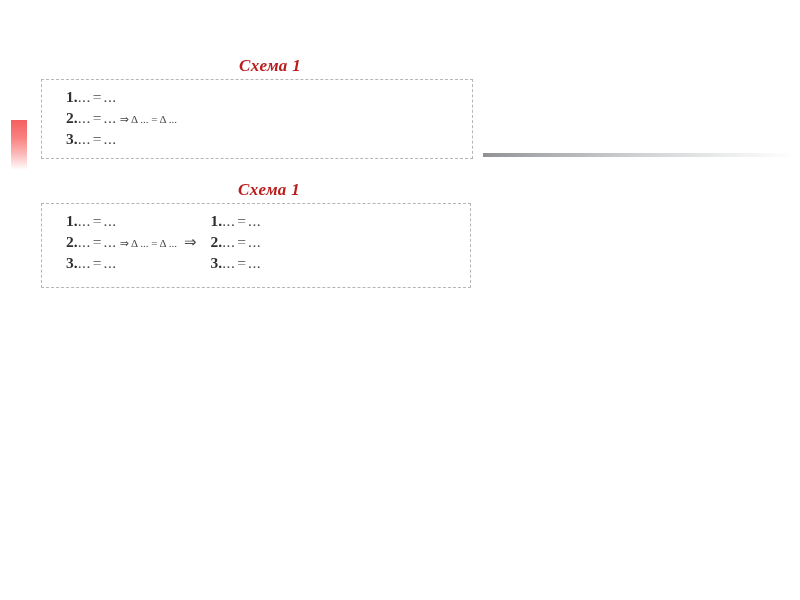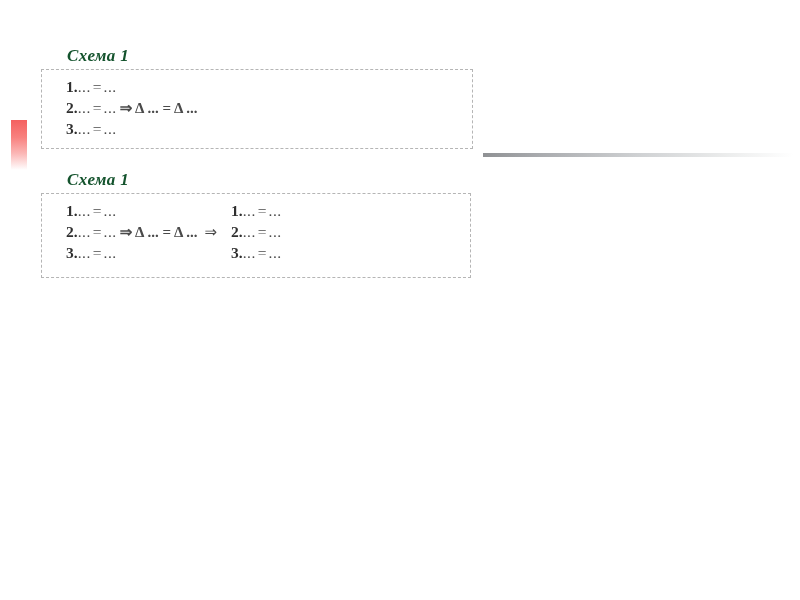--- a/index.html
+++ b/index.html
@@ -39,24 +39,25 @@
     position: absolute;
   }
   #scheme-1 { left: 41px; top: 44px; }
   #scheme-2 { left: 41px; top: 168px; }
 
   .scheme-title {
     font-family: "Liberation Serif", serif;
     font-style: italic;
     font-weight: bold;
     font-size: 17px;
-    color: #14532d;
-    margin: 2px 0 3px 26px;
+    color: #b91c1c;
+    margin: 12px 0 3px 26px;
     letter-spacing: 0.3px;
     white-space: nowrap;
+    text-align: center;
   }
 
   .scheme-box {
     border: 1px dashed #b5b5b5;
     box-sizing: border-box;
     padding: 6px 8px 7px 24px;
     background: #ffffff;
   }
   #scheme-1 .scheme-box { width: 432px; height: 80px; }
   #scheme-2 .scheme-box { width: 430px; height: 85px; }
@@ -78,21 +79,21 @@
     color: #4a4a4a;
     display: flex;
     align-items: baseline;
   }
   #scheme-2 .col-right { margin-left: 6px; }
   #scheme-2 .col-right .row { padding-left: 4px; }
 
   .num { font-weight: bold; color: #2f2f2f; }
   .dots { letter-spacing: 0.5px; }
   .eq { padding: 0 2px; }
-  .arrow { padding: 0 3px; font-size: 15px; font-weight: bold; }
+  .arrow { padding: 0 3px; font-size: 11px; }
   .connector {
     display: flex;
     align-items: center;
     height: 63px;
     font-size: 15px;
     padding: 0 4px;
     color: #4a4a4a;
   }
 </style>
 </head>

